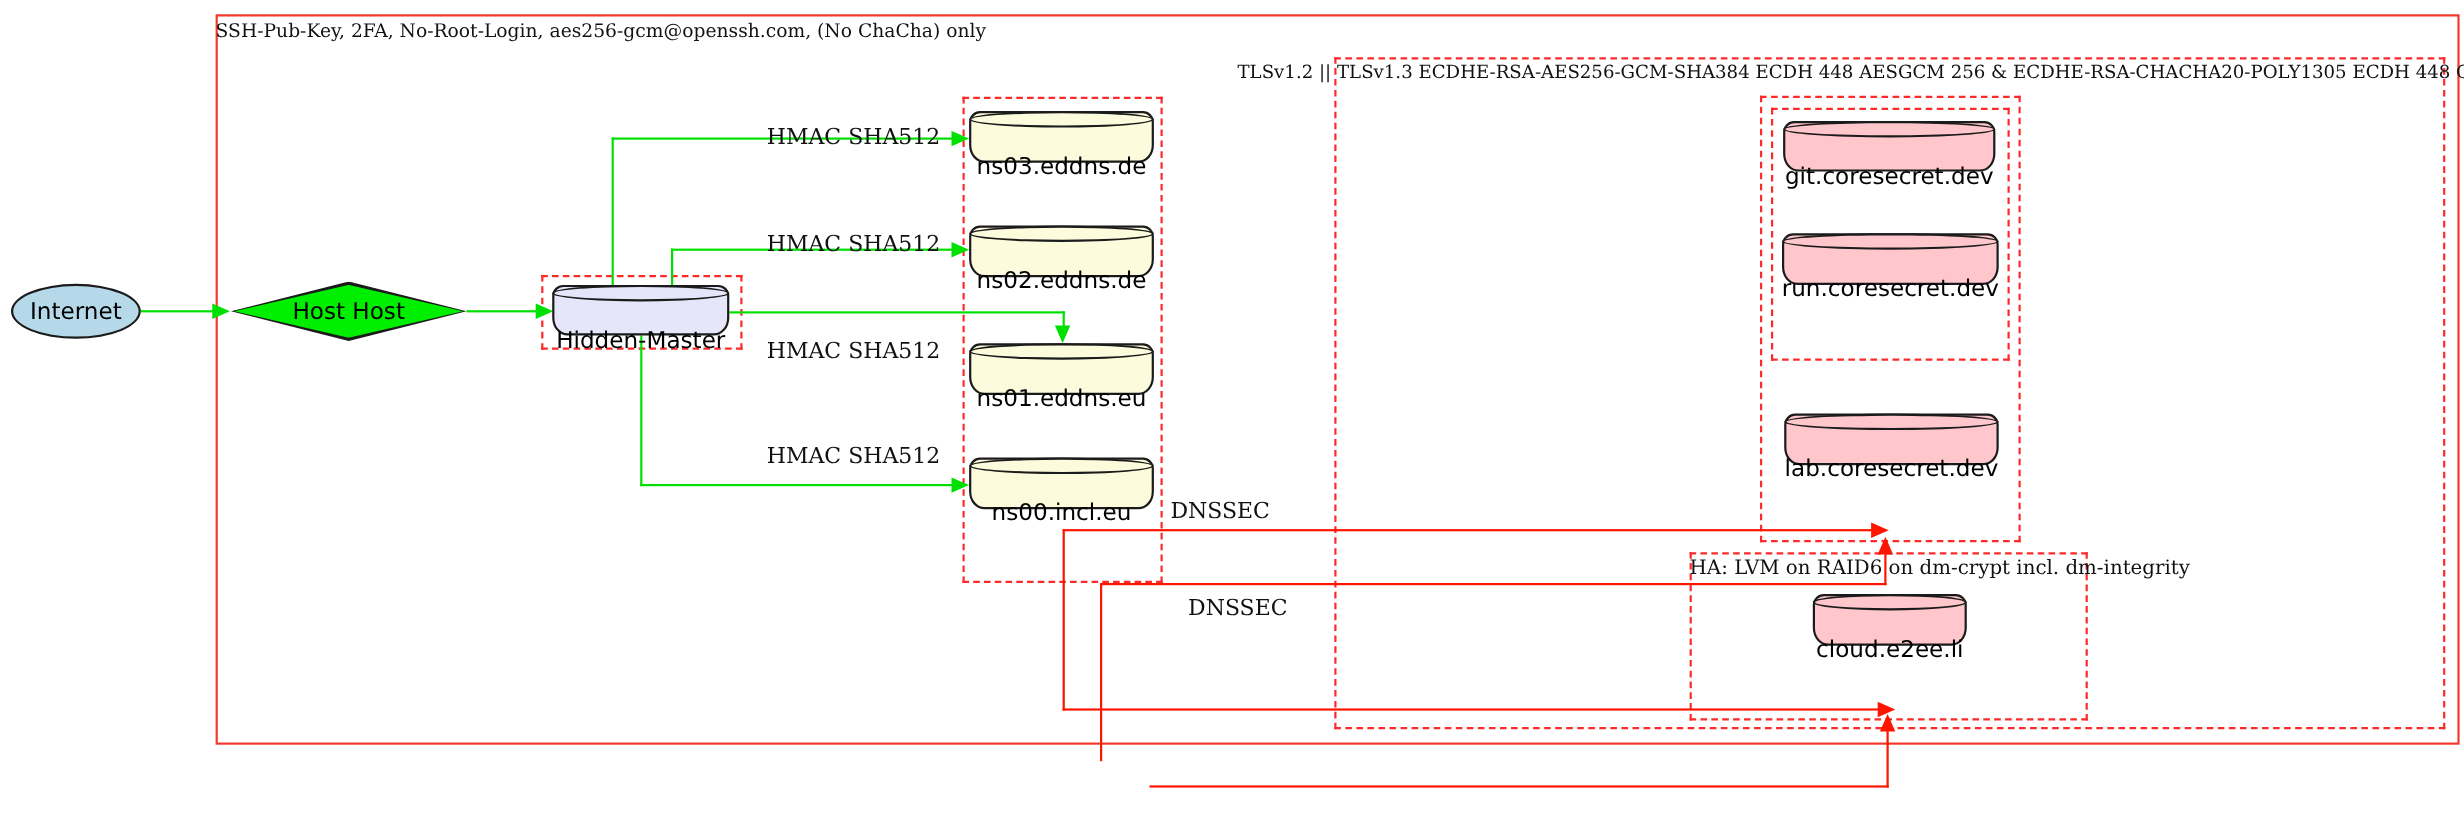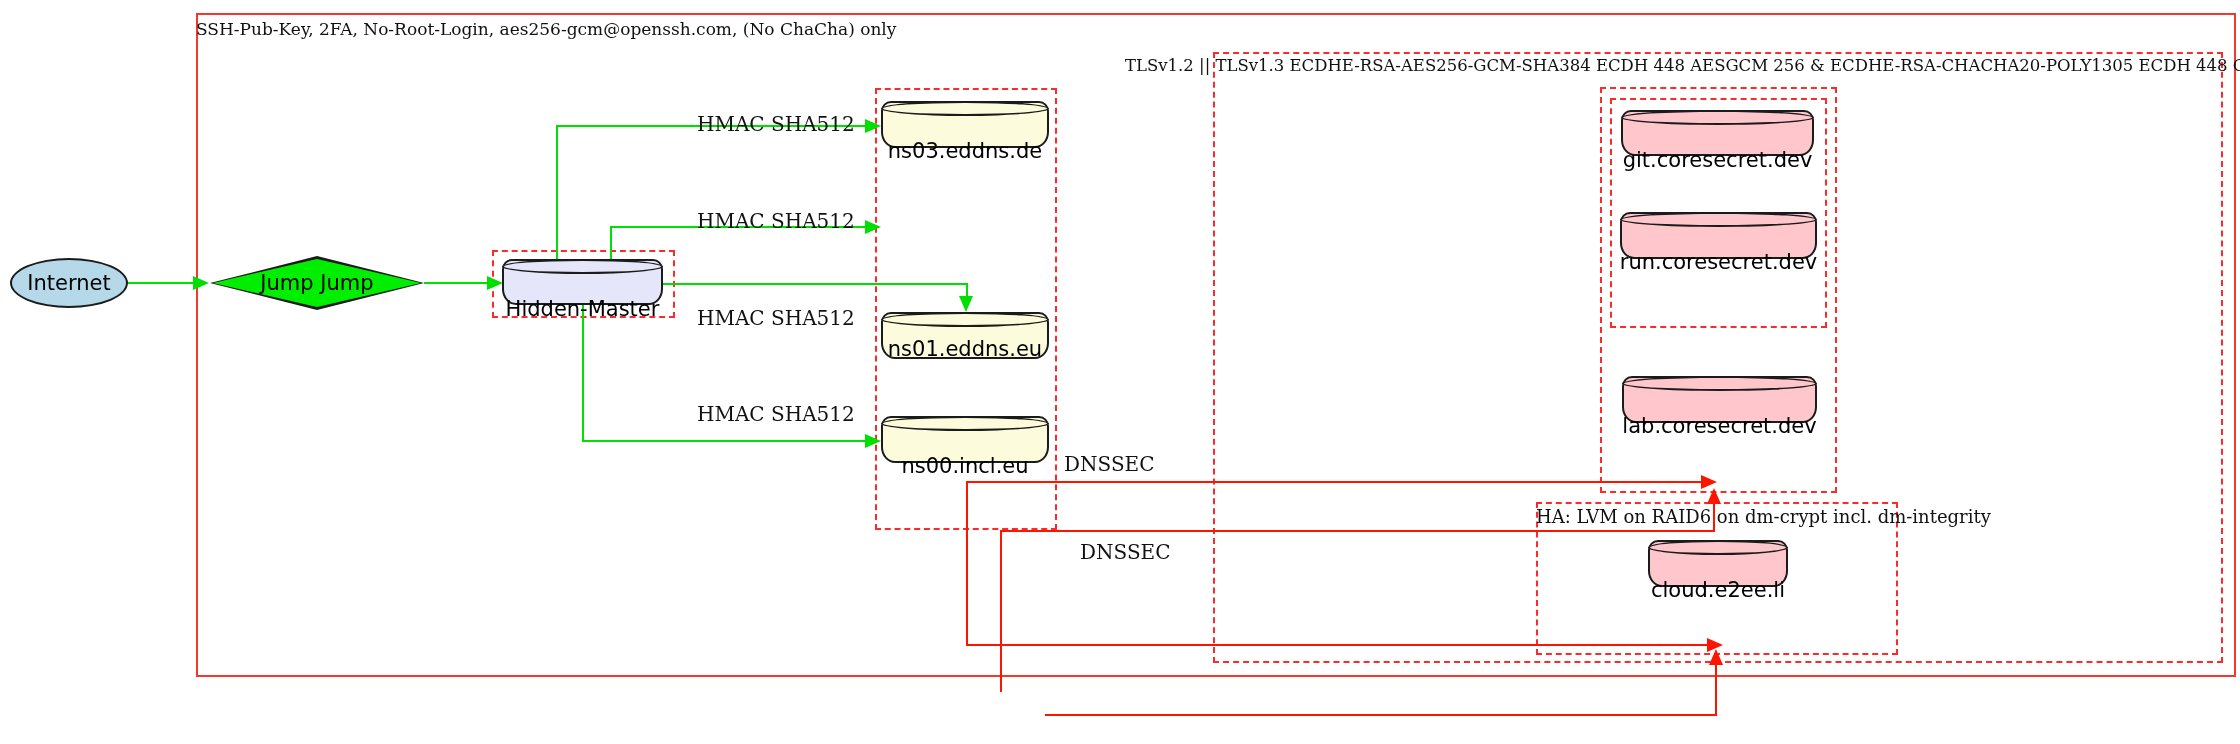--- a/index.html
+++ b/index.html
@@ -107,31 +107,34 @@
   <div class="elabel" style="left:1064px;top:452px;">DNSSEC</div>
   <div class="elabel" style="left:1080px;top:540px;">DNSSEC</div>
 
   <div class="node ellipse blue" style="left:10px;top:258px;width:118px;height:50px;">
     <span>Internet</span>
   </div>
 
   <div class="diamond" style="left:210px;top:256px;width:214px;height:54px;">
     <div class="dout"></div>
     <div class="din"></div>
-    <div class="dtext">Jump Jump</div>
+    <div class="dtext">Host Host</div>
   </div>
 
   <div class="node cyl lavender" style="left:502px;top:259px;width:161px;height:46px;">
     <span>Hidden-Master</span>
   </div>
 
   <div class="node cyl yellow" style="left:881px;top:101px;width:168px;height:47px;">
     <span>ns03.eddns.de</span>
   </div>
-  <div class="node cyl yellow" style="left:881px;top:312px;width:168px;height:47px;align-items:flex-end;">
+  <div class="node cyl yellow" style="left:881px;top:205px;width:168px;height:47px;">
+    <span>ns02.eddns.de</span>
+  </div>
+  <div class="node cyl yellow" style="left:881px;top:312px;width:168px;height:47px;">
     <span>ns01.eddns.eu</span>
   </div>
   <div class="node cyl yellow" style="left:881px;top:416px;width:168px;height:47px;">
     <span>ns00.incl.eu</span>
   </div>
 
   <div class="node cyl pink" style="left:1620px;top:212px;width:197px;height:47px;">
     <span>run.coresecret.dev</span>
   </div>
   <div class="node cyl pink" style="left:1621px;top:110px;width:193px;height:46px;">

